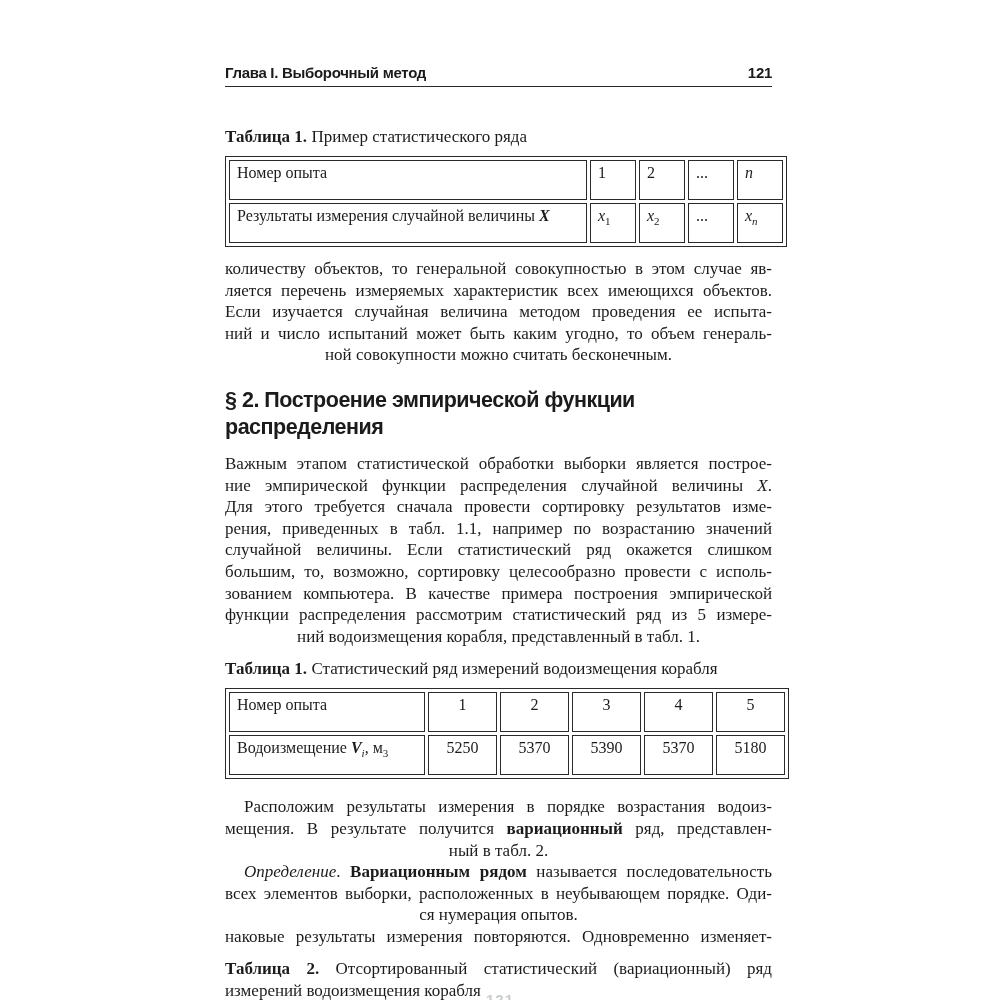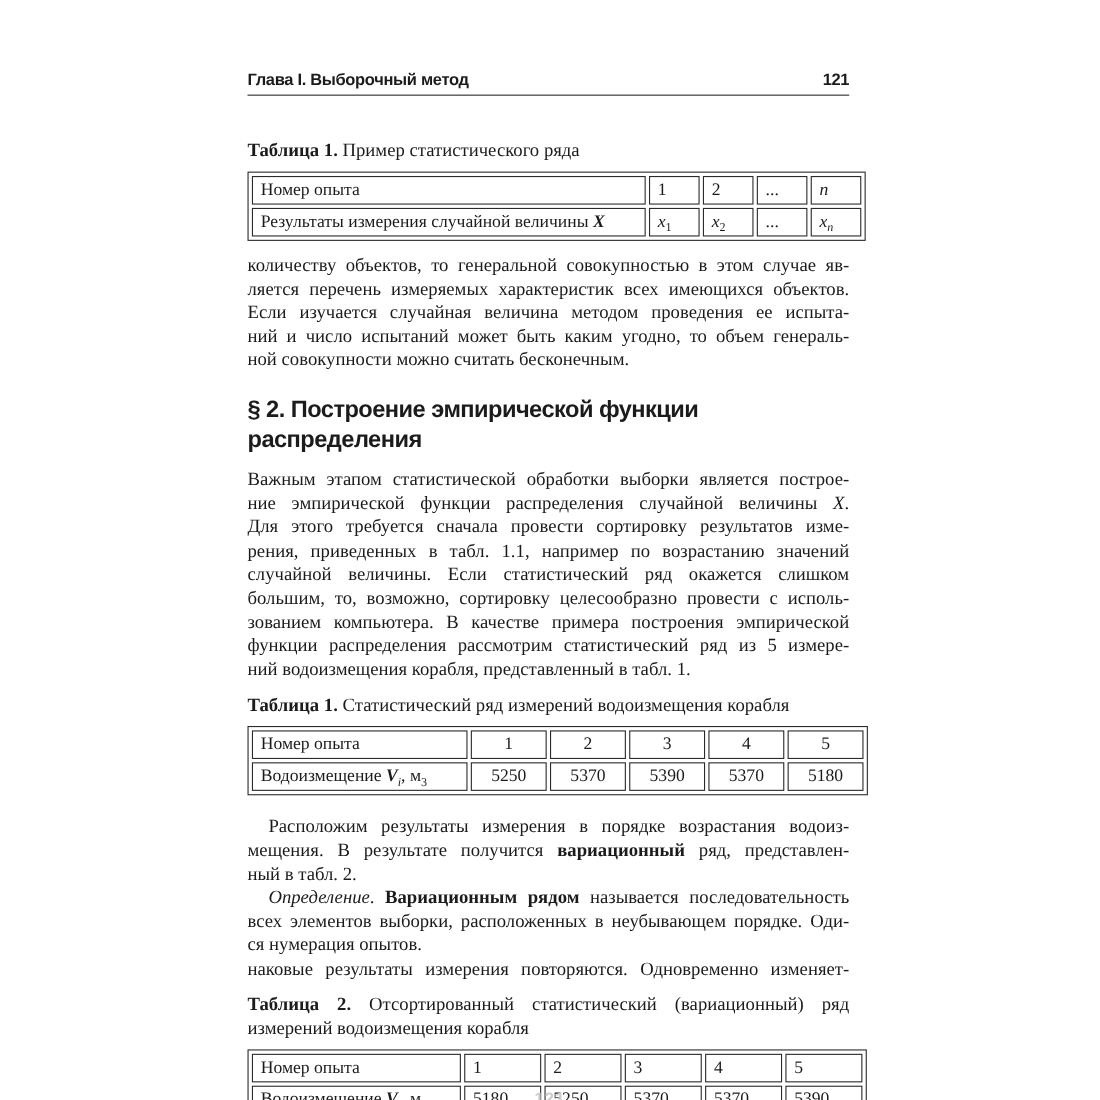--- a/index.html
+++ b/index.html
@@ -48,34 +48,35 @@
     margin-top: 8px;
     border-collapse: separate;
     border-spacing: 3px;
     border: 1px solid #2a2a2a;
     width: 547px;
     table-layout: fixed;
     font-size: 16px;
   }
   table.tbl td {
     border: 1px solid #2a2a2a;
-    padding: 1px 7px 2px 7px;
+    padding: 1px 7px 16px 7px;
     line-height: 21px;
     height: 24px;
     white-space: nowrap;
     overflow: hidden;
   }
   table.tbl td.cen { text-align: center; padding-left: 2px; padding-right: 2px; }
   sub { font-size: 11px; line-height: 0; }
   
   .para { margin-top: 0; }
   .line {
     font-size: 17px;
     line-height: 21.6px;
     white-space: nowrap;
+    text-align: center;
   }
   .jl {
     white-space: normal;
     text-align: justify;
     text-align-last: justify;
   }
   .ind { text-indent: 19px; }
   .mt-para1 { margin-top: 11px; }
   .mt-head  { margin-top: 21px; }
   .mt-para2 { margin-top: 12px; }

